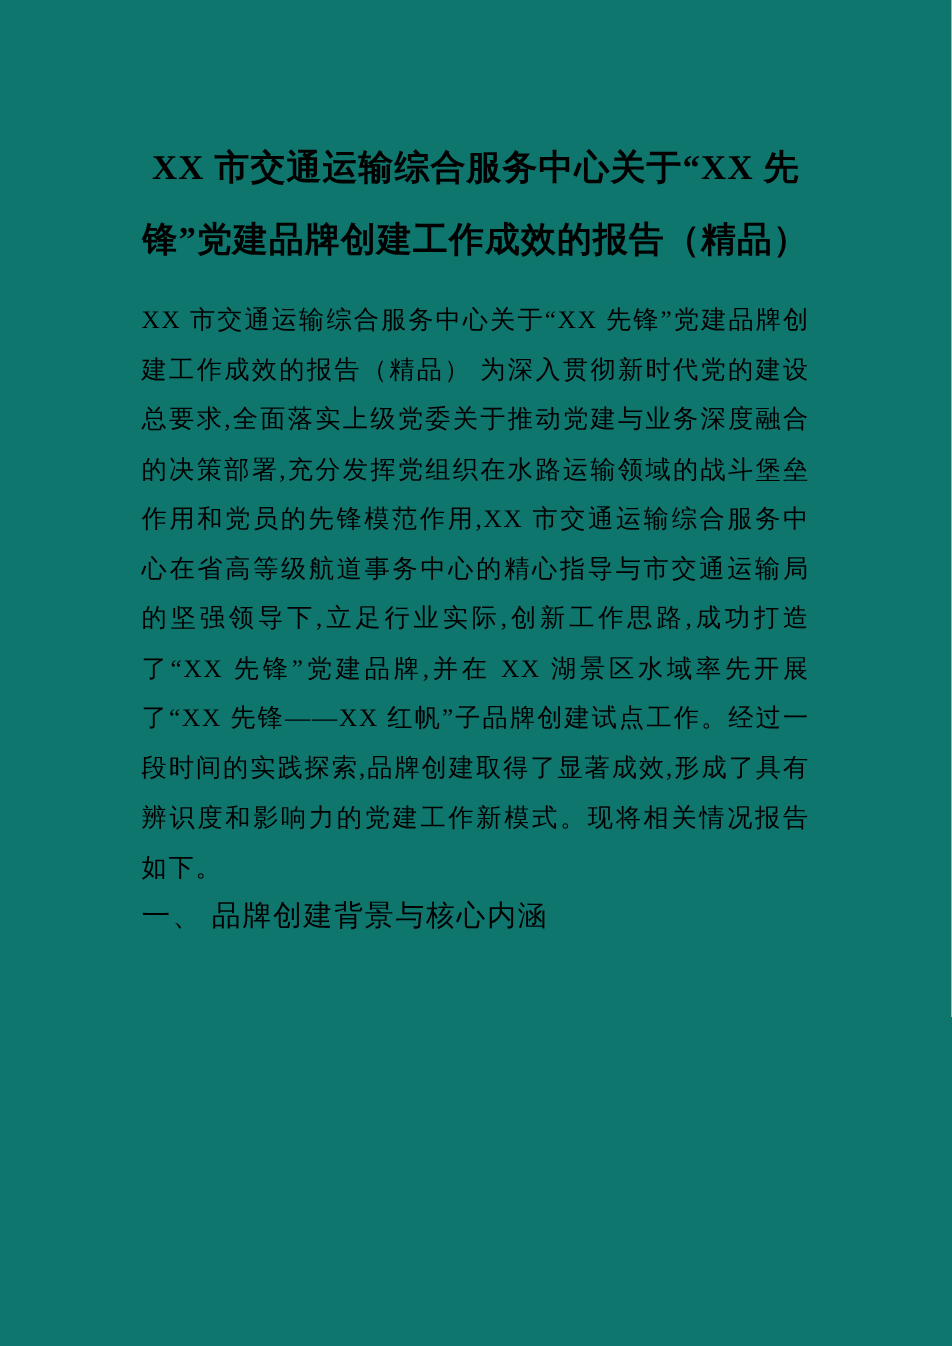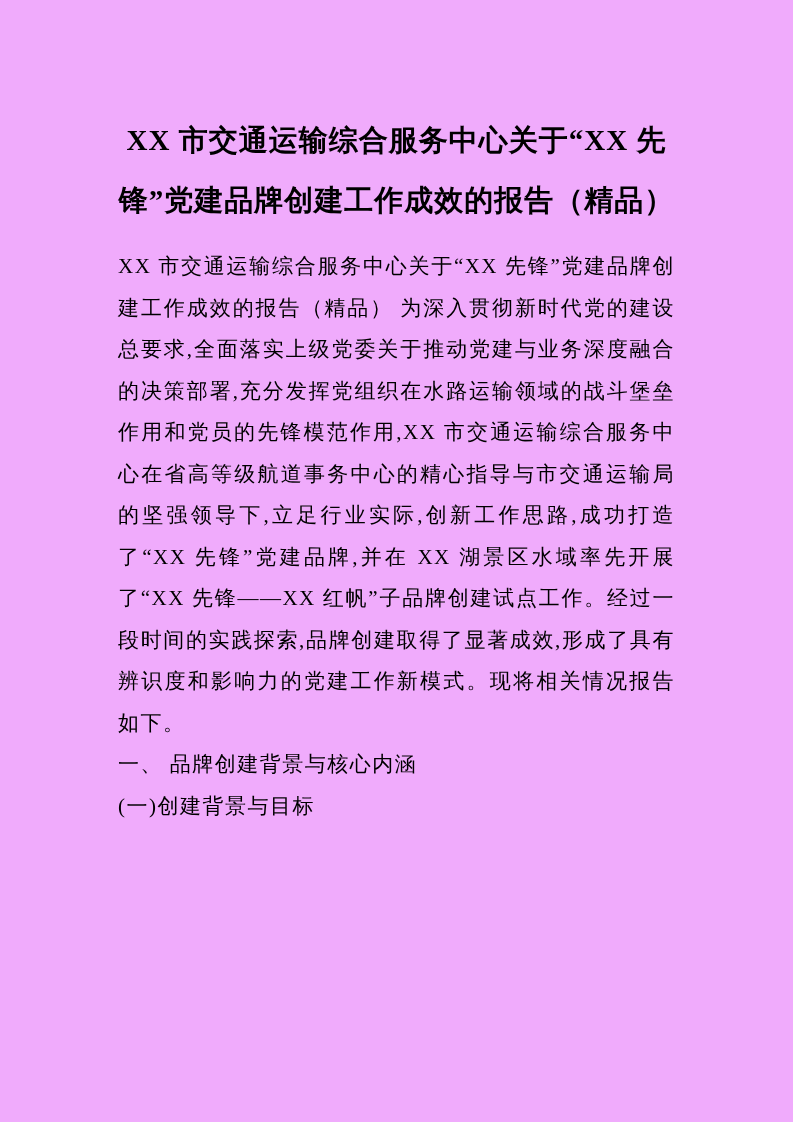--- a/index.html
+++ b/index.html
@@ -6,21 +6,21 @@
     margin: 0;
     padding: 0;
     background: #ffffff;
   }
   .page {
     position: relative;
     width: 793px;
     height: 1122px;
     box-sizing: border-box;
     padding: 110px 118px 0 118px;
-    background: #f0abfc;
+    background: #0f766e;
     color: #000000;
     font-family: "Liberation Serif", "DejaVu Serif", serif;
     overflow: hidden;
   }
   .doc-title {
     margin: 0 0 16px 0;
     font-size: 29px;
     line-height: 60px;
     font-weight: 700;
     text-align: center;
@@ -31,34 +31,33 @@
     font-size: 21px;
     line-height: 41.5px;
     font-weight: 400;
     text-align: justify;
     text-justify: inter-character;
     letter-spacing: 1.5px;
     word-break: break-all;
   }
   .doc-heading {
     margin: 0;
-    font-size: 21px;
+    font-size: 24px;
     line-height: 41.5px;
     font-weight: 400;
     text-align: left;
     letter-spacing: 1.5px;
   }
 </style>
 </head>
 <body>
 
 <div class="page">
 
   <h1 class="doc-title">XX 市交通运输综合服务中心关于“XX 先锋”党建品牌创建工作成效的报告（精品）</h1>
 
   <p class="doc-para">XX 市交通运输综合服务中心关于“XX 先锋”党建品牌创建工作成效的报告（精品） 为深入贯彻新时代党的建设总要求,全面落实上级党委关于推动党建与业务深度融合的决策部署,充分发挥党组织在水路运输领域的战斗堡垒作用和党员的先锋模范作用,XX 市交通运输综合服务中心在省高等级航道事务中心的精心指导与市交通运输局的坚强领导下,立足行业实际,创新工作思路,成功打造了“XX 先锋”党建品牌,并在 XX 湖景区水域率先开展了“XX 先锋——XX 红帆”子品牌创建试点工作。经过一段时间的实践探索,品牌创建取得了显著成效,形成了具有辨识度和影响力的党建工作新模式。现将相关情况报告如下。</p>
 
   <h2 class="doc-heading">一、 品牌创建背景与核心内涵</h2>
 
-  <h3 class="doc-heading">(一)创建背景与目标</h3>
 
 
 </div>
 
 </body></html>

